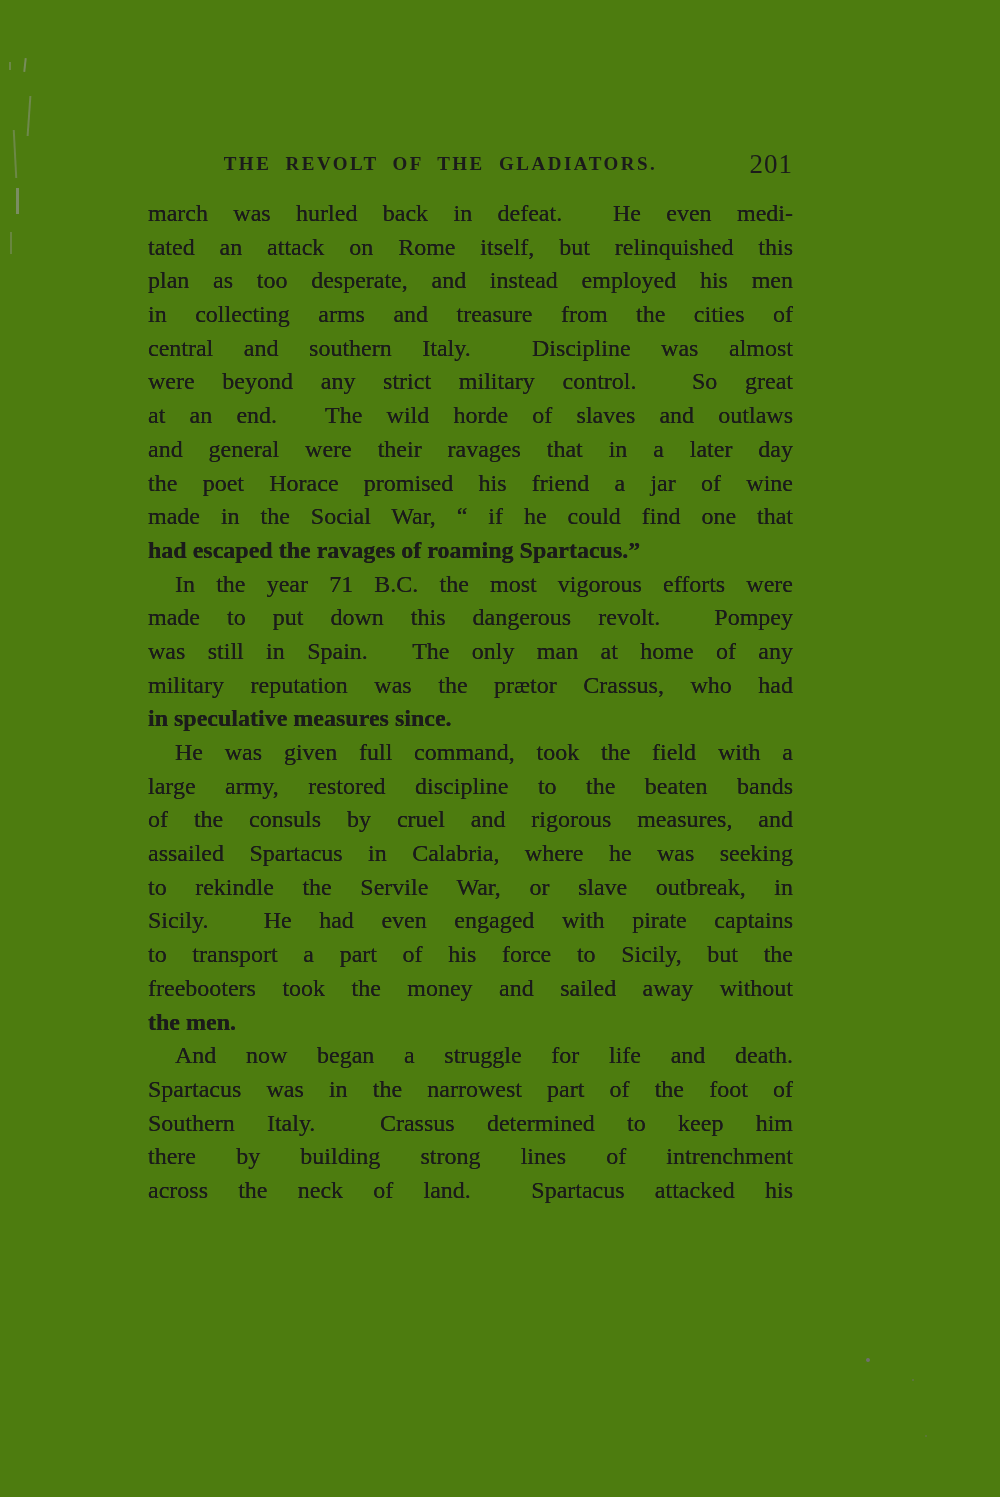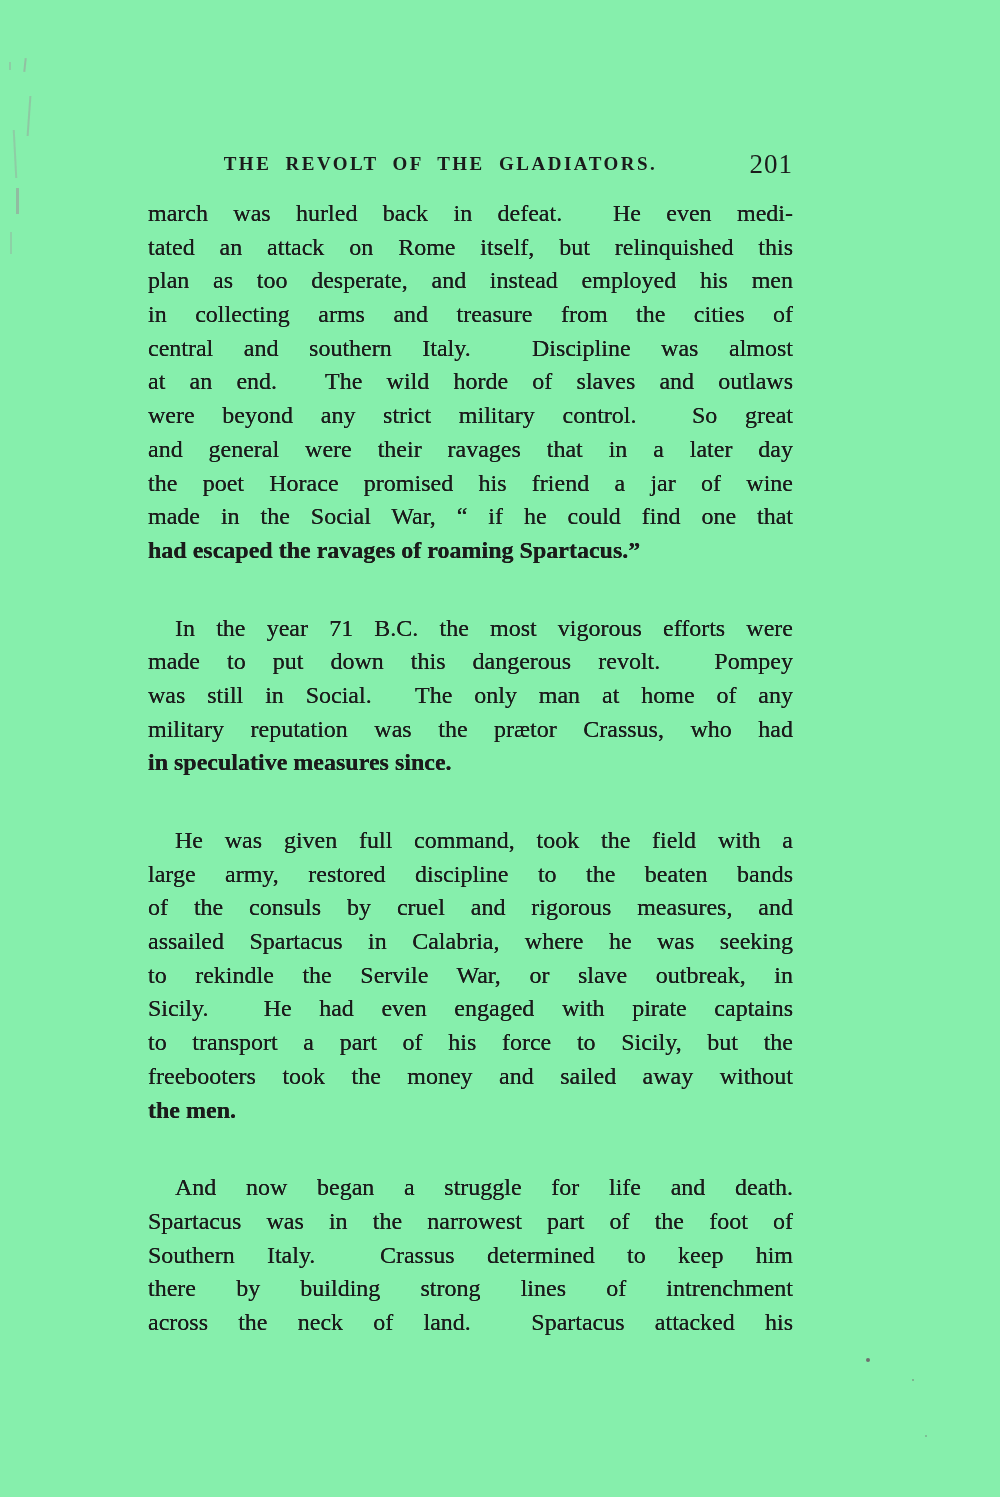--- a/index.html
+++ b/index.html
@@ -5,21 +5,21 @@
   html, body {
     margin: 0;
     padding: 0;
     background: #e8e8e8;
   }
   .page {
     position: relative;
     width: 1000px;
     height: 1497px;
     margin: 0 auto;
-    background: #86efac;
+    background: #4d7c0f;
     color: #1b1b1b;
     font-family: "Liberation Serif", serif;
     overflow: hidden;
   }
   .header-row {
     position: absolute;
     top: 149px;
     left: 148px;
     width: 645px;
     height: 32px;
@@ -63,21 +63,20 @@
     white-space: pre-wrap;
     height: 33.7px;
     overflow: visible;
   }
   .line.last-line {
     text-align-last: left;
     font-weight: bold;
   }
   .line.first-line {
     text-indent: 27px;
-    margin-top: 44px;
   }
   
   .scan-artifact {
     position: absolute;
     background: #9a9a9a;
     opacity: 0.55;
   }
   .mark-a { left: 24px; top: 58px;  width: 2px; height: 14px; transform: rotate(6deg); }
   .mark-b { left: 9px;  top: 62px;  width: 2px; height: 8px;  opacity: 0.4; }
   .mark-c { left: 28px; top: 96px;  width: 2px; height: 40px; transform: rotate(4deg); opacity: 0.45; }
@@ -109,31 +108,31 @@
     <span class="page-number">201</span>
   </div>
 
   <div class="body-text">
       <div class="paragraph">
         <div class="line">march was hurled back in defeat.  He even medi-</div>
         <div class="line">tated an attack on Rome itself, but relinquished this</div>
         <div class="line">plan as too desperate, and instead employed his men</div>
         <div class="line">in collecting arms and treasure from the cities of</div>
         <div class="line">central and southern Italy.  Discipline was almost</div>
+        <div class="line">were beyond any strict military control.  So great</div>
         <div class="line">at an end.  The wild horde of slaves and outlaws</div>
-        <div class="line">were beyond any strict military control.  So great</div>
         <div class="line">and general were their ravages that in a later day</div>
         <div class="line">the poet Horace promised his friend a jar of wine</div>
         <div class="line">made in the Social War, “ if he could find one that</div>
         <div class="line last-line">had escaped the ravages of roaming Spartacus.”</div>
       </div>
       <div class="paragraph">
         <div class="line first-line">In the year 71 B.C. the most vigorous efforts were</div>
         <div class="line">made to put down this dangerous revolt.  Pompey</div>
-        <div class="line">was still in Social.  The only man at home of any</div>
+        <div class="line">was still in Spain.  The only man at home of any</div>
         <div class="line">military reputation was the prætor Crassus, who had</div>
         <div class="line last-line">in speculative measures since.</div>
       </div>
       <div class="paragraph">
         <div class="line first-line">He was given full command, took the field with a</div>
         <div class="line">large army, restored discipline to the beaten bands</div>
         <div class="line">of the consuls by cruel and rigorous measures, and</div>
         <div class="line">assailed Spartacus in Calabria, where he was seeking</div>
         <div class="line">to rekindle the Servile War, or slave outbreak, in</div>
         <div class="line">Sicily.  He had even engaged with pirate captains</div>

